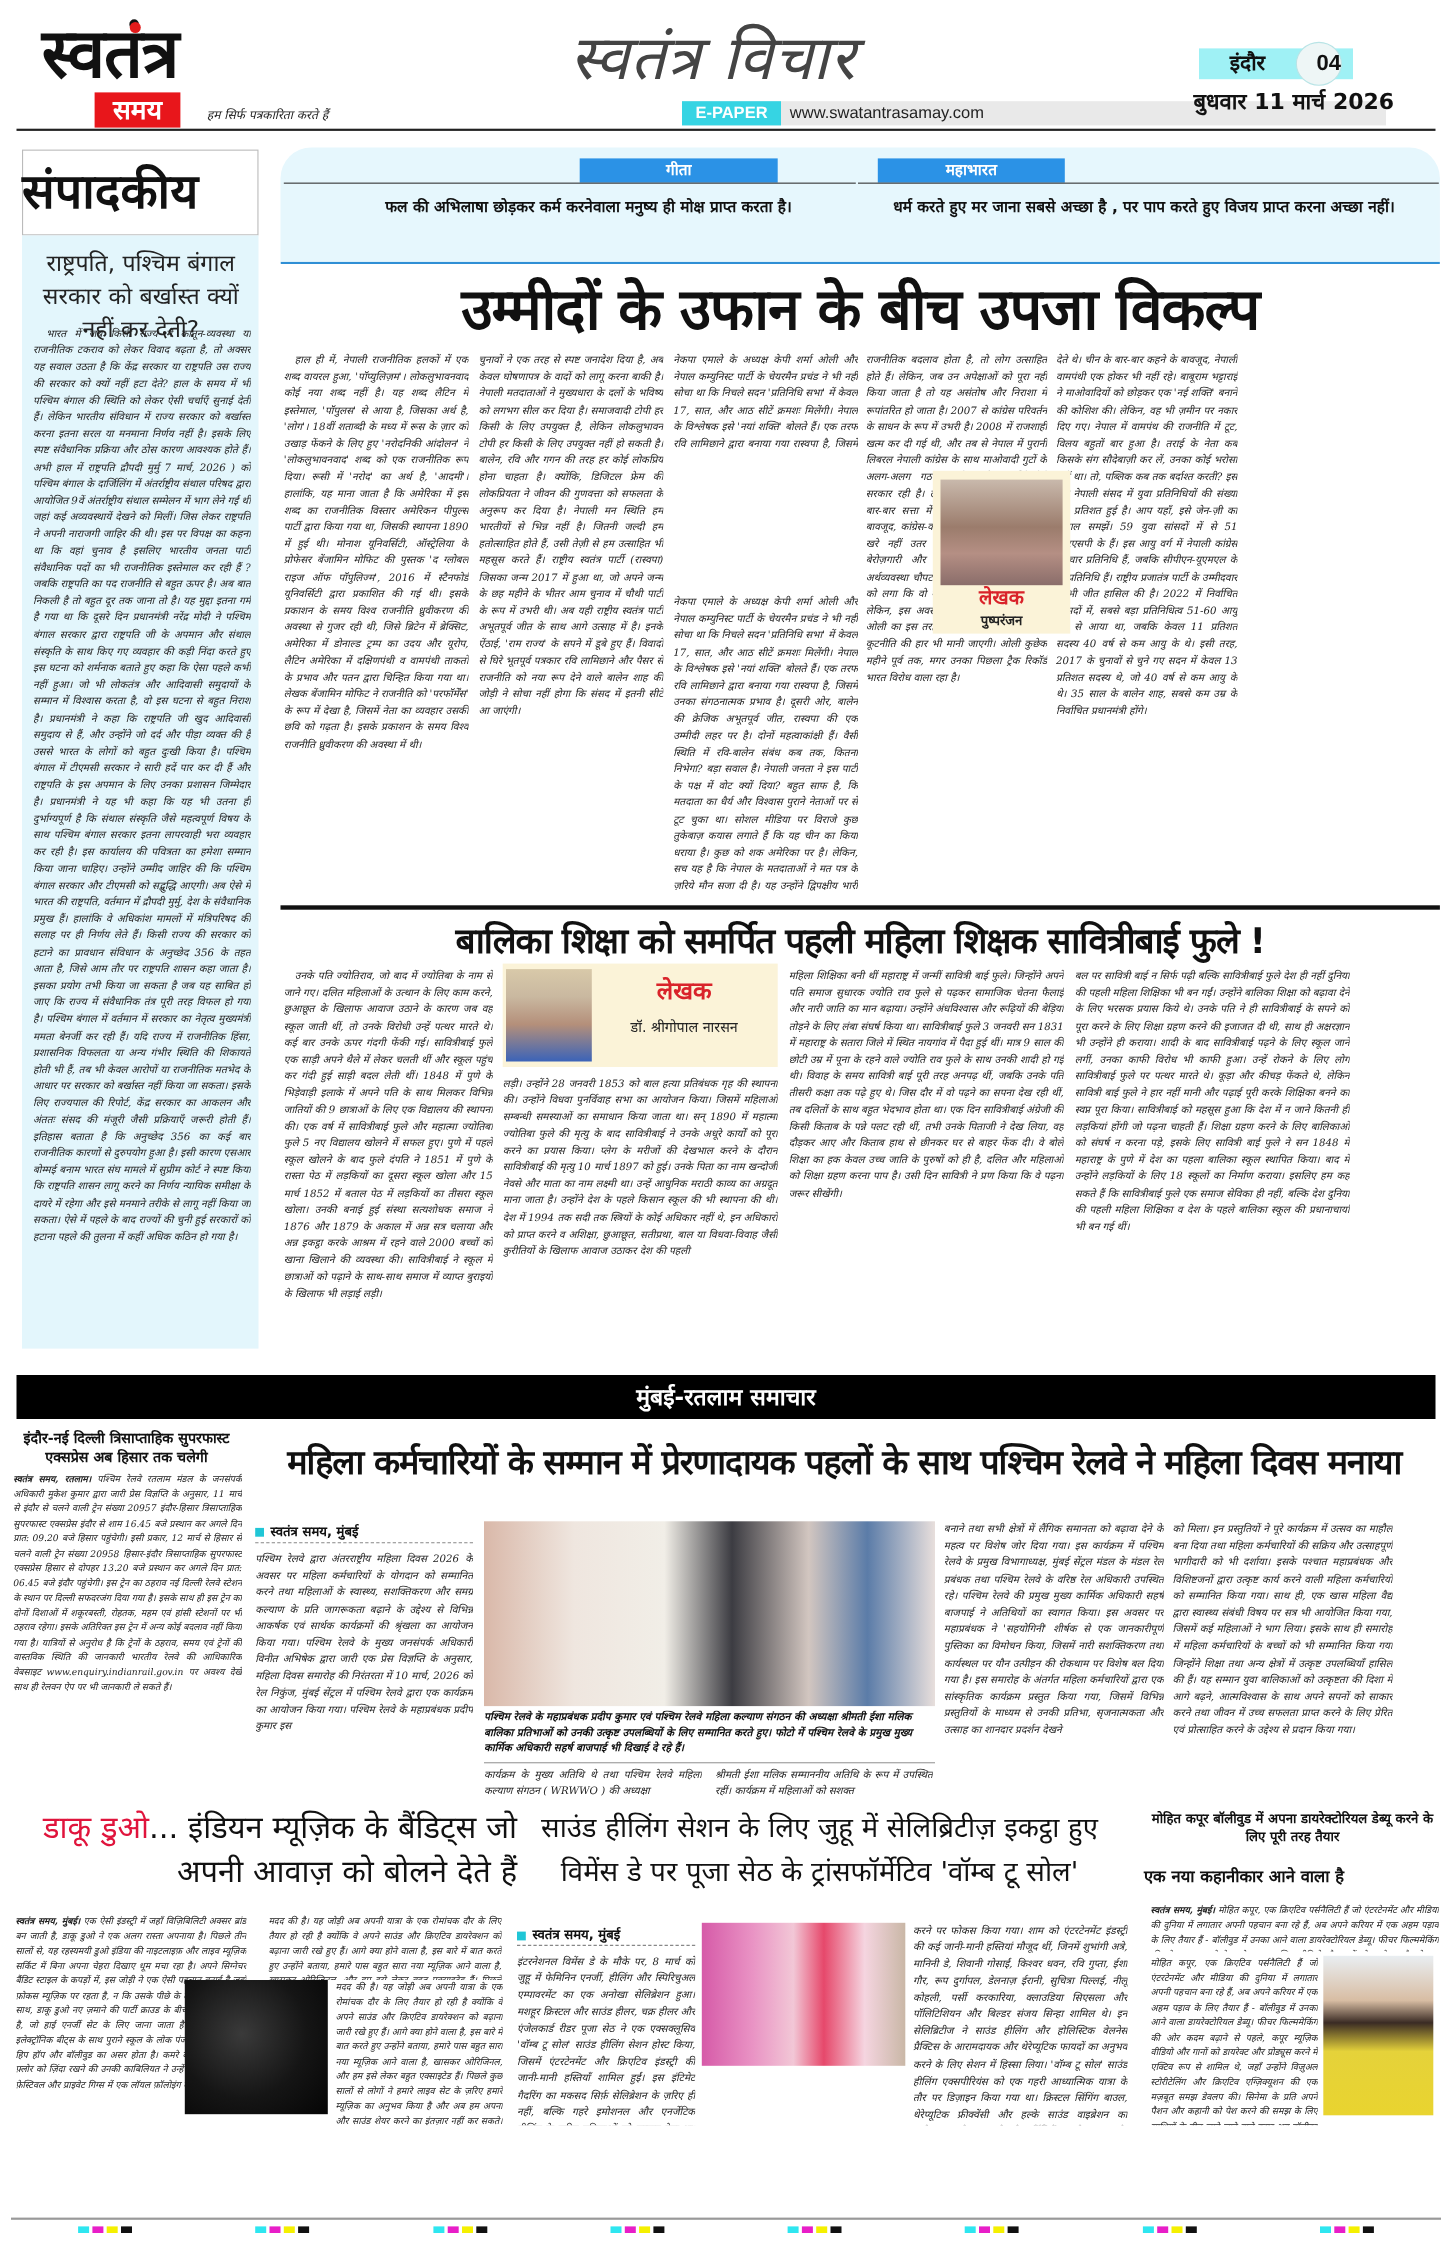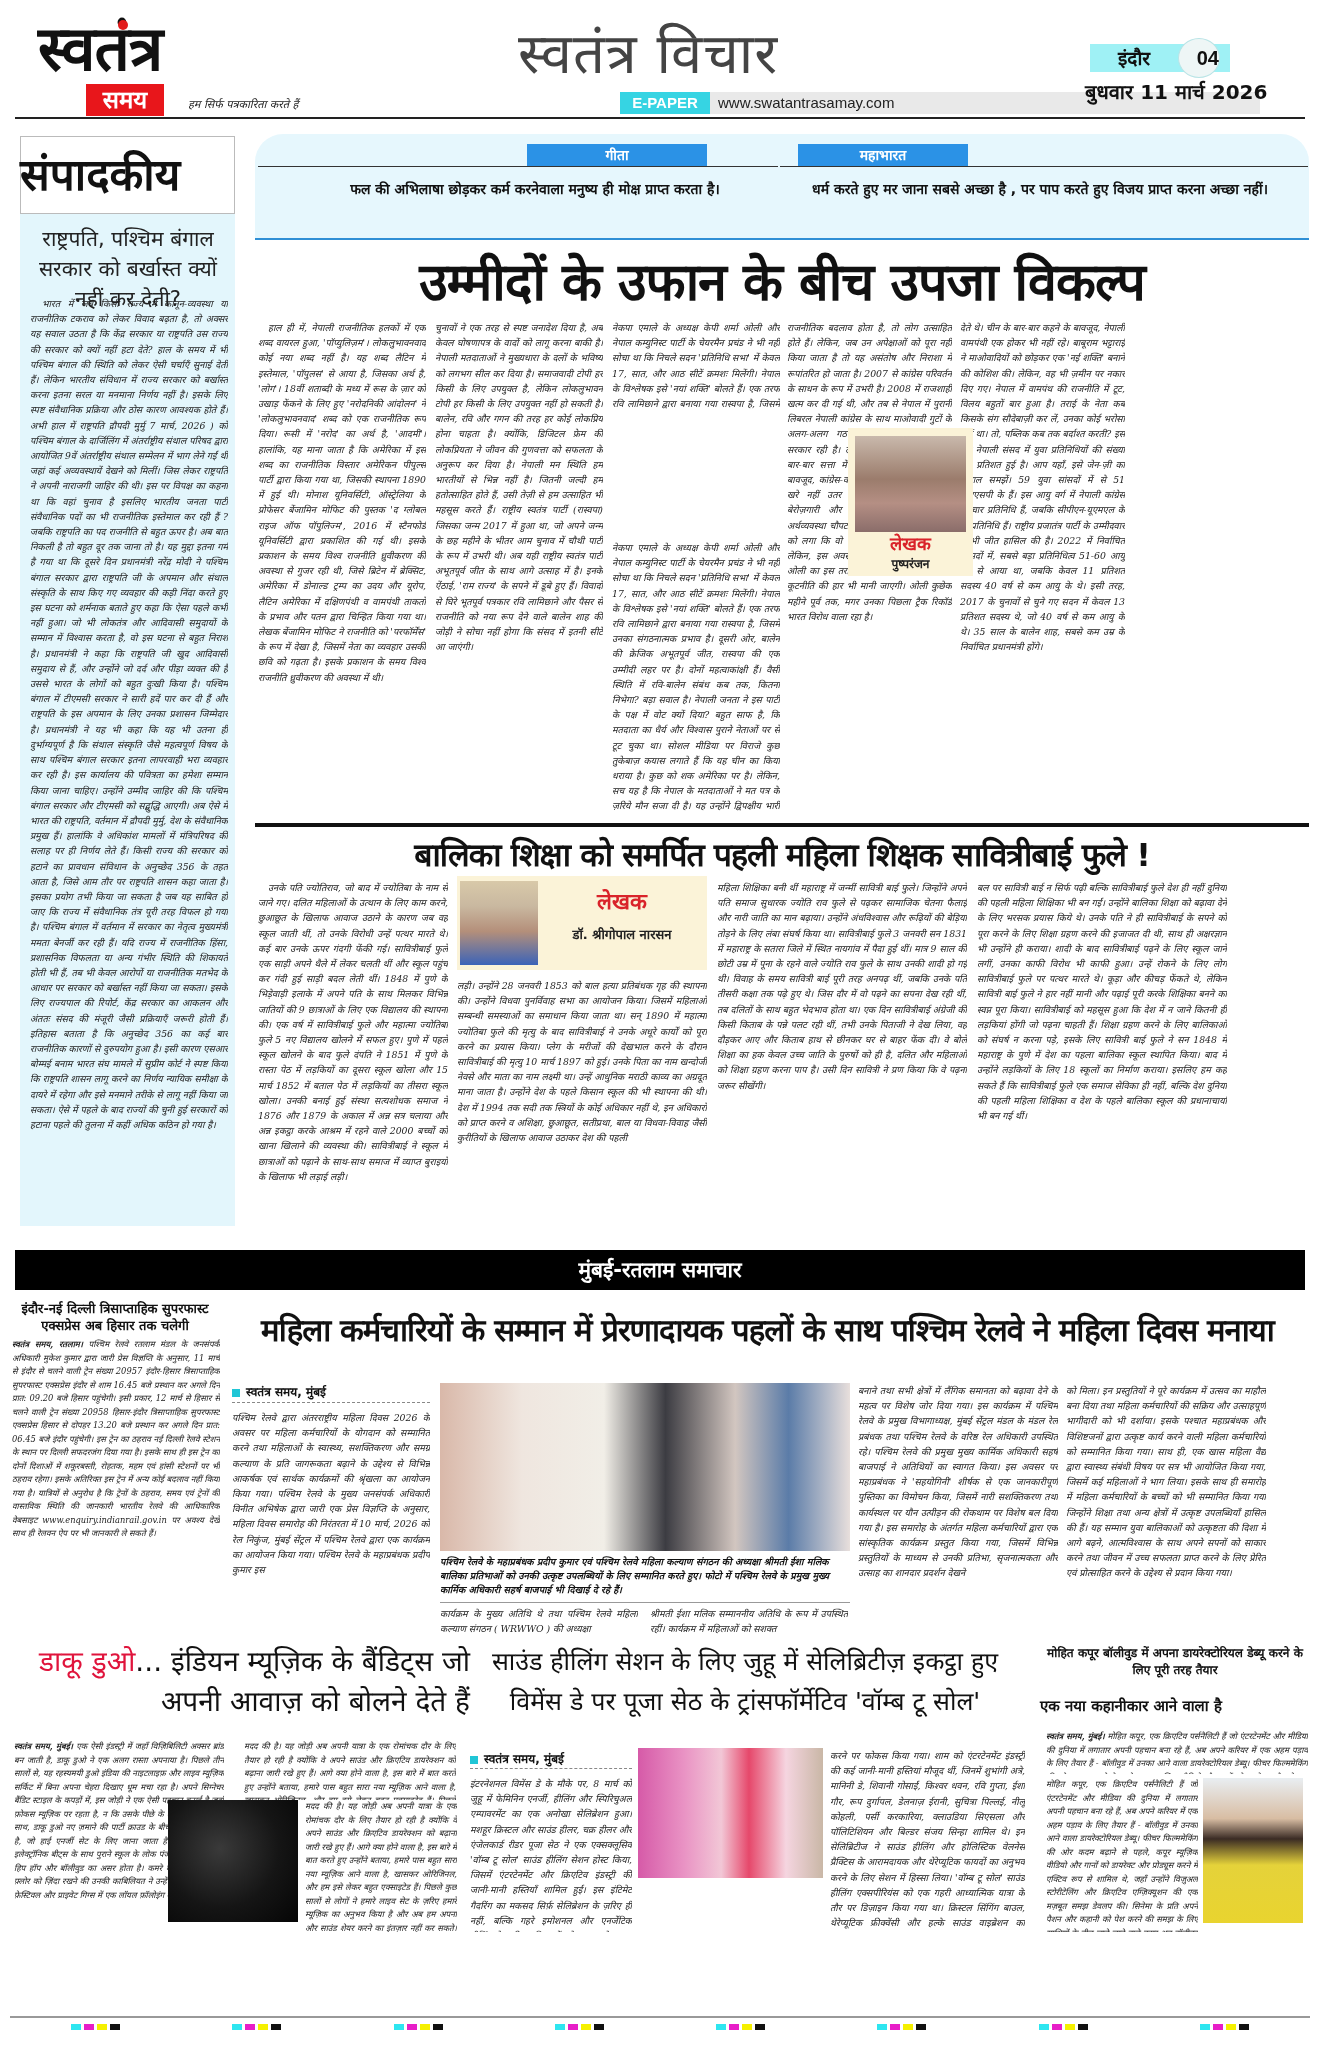--- a/index.html
+++ b/index.html
@@ -5,21 +5,21 @@
   * { box-sizing: border-box; margin: 0; padding: 0; }
   html, body { width: 1318px; height: 2047px; background: #ffffff; overflow: hidden; }
   body { font-family: "DejaVu Sans", "Liberation Sans", sans-serif; color: #111; position: relative; }
   .abs { position: absolute; }
 
   
   .logo-top { left: 38px; top: 16px; font-family: "DejaVu Serif", serif; font-weight: 900; font-size: 62px; line-height: 66px; color: #111; letter-spacing: -1px; }
   .logo-dot { left: 118px; top: 20px; width: 10px; height: 10px; border-radius: 50%; background: #e21b1b; }
   .logo-bottom { left: 86px; top: 84px; width: 78px; height: 32px; background: #e8161b; color: #fff; font-weight: 900; font-size: 24px; text-align: center; line-height: 32px; font-family: "DejaVu Serif", serif; }
   .tagline { left: 188px; top: 96px; font-size: 11px; font-style: italic; color: #222; font-family: "DejaVu Serif", serif; }
-  .paper-title { left: 518px; top: 22px; font-size: 56px; line-height: 64px; color: #444; font-family: "DejaVu Sans", sans-serif; font-weight: 400; letter-spacing: 1px; }
+  .paper-title { left: 518px; top: 22px; font-size: 56px; line-height: 64px; color: #444; font-family: "DejaVu Sans", sans-serif; font-weight: 400; letter-spacing: 1px; font-style: italic; }
   .url-bar { left: 620px; top: 92px; width: 640px; height: 22px; background: #e9e9e9; }
   .epaper { left: 620px; top: 92px; width: 90px; height: 22px; background: #36d4e3; color: #fff; font-weight: 700; font-size: 15px; line-height: 22px; text-align: center; font-family: "Liberation Sans", sans-serif; }
   .url-text { left: 718px; top: 92px; font-size: 15px; line-height: 22px; color: #222; font-family: "Liberation Sans", sans-serif; }
   .city-box { left: 1090px; top: 44px; width: 140px; height: 28px; background: #9ff1f5; }
   .city-label { left: 1118px; top: 44px; font-size: 19px; line-height: 28px; font-weight: 700; color: #111; }
   .page-num { left: 1178px; top: 38px; width: 42px; height: 40px; border-radius: 50%; background: #eef6f6; border: 1px solid #b9e4e6; font-size: 20px; font-weight: 800; text-align: right; line-height: 38px; color: #111; font-family: "Liberation Sans", sans-serif; }
   .date-line { left: 1085px; top: 78px; font-size: 20px; font-weight: 700; line-height: 28px; color: #111; }
 
   
   .editorial-box { left: 20px; top: 136px; width: 215px; height: 78px; border: 1px solid #bbb; background: #fff; }
@@ -117,21 +117,21 @@
   <div class="abs author-label" style="left:0;top:104px;width:125px;line-height:24px;font-size:18px;">लेखक</div>
   <div class="abs author-name" style="left:0;top:128px;width:125px;line-height:16px;">पुष्परंजन</div>
 </div>
 
 <div class="abs sec2-rule"></div>
 <div class="abs sec2-headline">बालिका शिक्षा को समर्पित पहली महिला शिक्षक सावित्रीबाई फुले !</div>
 <div class="abs col-text" style="left:258px;top:880px;width:190px;height:350px;text-indent:10px;">उनके पति ज्योतिराव, जो बाद में ज्योतिबा के नाम से जाने गए। दलित महिलाओं के उत्थान के लिए काम करने, छुआछूत के खिलाफ आवाज उठाने के कारण जब वह स्कूल जाती थीं, तो उनके विरोधी उन्हें पत्थर मारते थे। कई बार उनके ऊपर गंदगी फेंकी गई। सावित्रीबाई फुले एक साड़ी अपने थैले में लेकर चलती थीं और स्कूल पहुंच कर गंदी हुई साड़ी बदल लेती थीं। 1848 में पुणे के भिड़ेवाड़ी इलाके में अपने पति के साथ मिलकर विभिन्न जातियों की 9 छात्राओं के लिए एक विद्यालय की स्थापना की। एक वर्ष में सावित्रीबाई फुले और महात्मा ज्योतिबा फुले 5 नए विद्यालय खोलने में सफल हुए। पुणे में पहले स्कूल खोलने के बाद फुले दंपति ने 1851 में पुणे के रास्ता पेठ में लड़कियों का दूसरा स्कूल खोला और 15 मार्च 1852 में बताल पेठ में लड़कियों का तीसरा स्कूल खोला। उनकी बनाई हुई संस्था सत्यशोधक समाज ने 1876 और 1879 के अकाल में अन्न सत्र चलाया और अन्न इकट्ठा करके आश्रम में रहने वाले 2000 बच्चों को खाना खिलाने की व्यवस्था की। सावित्रीबाई ने स्कूल में छात्राओं को पढ़ाने के साथ-साथ समाज में व्याप्त बुराइयों के खिलाफ भी लड़ाई लड़ी।</div>
 <div class="abs author-card" style="left:457px;top:876px;width:250px;height:94px;">
   <div class="abs author-photo" style="left:3px;top:5px;width:78px;height:84px;background:linear-gradient(180deg,#d8c9a9 0%,#c9b8a0 30%,#b48f7a 60%,#3b63b8 100%);"></div>
   <div class="abs author-label" style="left:80px;top:12px;width:170px;line-height:28px;">लेखक</div>
-  <div class="abs author-name" style="left:80px;top:50px;width:170px;line-height:18px;font-weight:700;font-size:13px;">डॉ. श्रीगोपाल नारसन</div>
+  <div class="abs author-name" style="left:80px;top:50px;width:170px;line-height:18px;font-weight:400;font-size:13px;">डॉ. श्रीगोपाल नारसन</div>
 </div>
 <div class="abs col-text" style="left:457px;top:978px;width:250px;height:252px;">लड़ी। उन्होंने 28 जनवरी 1853 को बाल हत्या प्रतिबंधक गृह की स्थापना की। उन्होंने विधवा पुनर्विवाह सभा का आयोजन किया। जिसमें महिलाओं सम्बन्धी समस्याओं का समाधान किया जाता था। सन् 1890 में महात्मा ज्योतिबा फुले की मृत्यु के बाद सावित्रीबाई ने उनके अधूरे कार्यों को पूरा करने का प्रयास किया। प्लेग के मरीजों की देखभाल करने के दौरान सावित्रीबाई की मृत्यु 10 मार्च 1897 को हुई। उनके पिता का नाम खन्दोजी नेवसे और माता का नाम लक्ष्मी था। उन्हें आधुनिक मराठी काव्य का अग्रदूत माना जाता है। उन्होंने देश के पहले किसान स्कूल की भी स्थापना की थी। देश में 1994 तक सदी तक स्त्रियों के कोई अधिकार नहीं थे, इन अधिकारों को प्राप्त करने व अशिक्षा, छुआछूत, सतीप्रथा, बाल या विधवा-विवाह जैसी कुरीतियों के खिलाफ आवाज उठाकर देश की पहली</div>
 <div class="abs col-text" style="left:717px;top:880px;width:250px;height:350px;">महिला शिक्षिका बनी थीं महाराष्ट्र में जन्मीं सावित्री बाई फुले। जिन्होंने अपने पति समाज सुधारक ज्योति राव फुले से पढ़कर सामाजिक चेतना फैलाई और नारी जाति का मान बढ़ाया। उन्होंने अंधविश्वास और रूढ़ियों की बेड़ियां तोड़ने के लिए लंबा संघर्ष किया था। सावित्रीबाई फुले 3 जनवरी सन 1831 में महाराष्ट्र के सतारा जिले में स्थित नायगांव में पैदा हुई थीं। मात्र 9 साल की छोटी उम्र में पूना के रहने वाले ज्योति राव फुले के साथ उनकी शादी हो गई थी। विवाह के समय सावित्री बाई पूरी तरह अनपढ़ थीं, जबकि उनके पति तीसरी कक्षा तक पढ़े हुए थे। जिस दौर में वो पढ़ने का सपना देख रही थीं, तब दलितों के साथ बहुत भेदभाव होता था। एक दिन सावित्रीबाई अंग्रेजी की किसी किताब के पन्ने पलट रही थीं, तभी उनके पिताजी ने देख लिया, वह दौड़कर आए और किताब हाथ से छीनकर घर से बाहर फेंक दी। वे बोले शिक्षा का हक केवल उच्च जाति के पुरुषों को ही है, दलित और महिलाओं को शिक्षा ग्रहण करना पाप है। उसी दिन सावित्री ने प्रण किया कि वे पढ़ना जरूर सीखेंगी।</div>
 <div class="abs col-text" style="left:977px;top:880px;width:250px;height:350px;">बल पर सावित्री बाई न सिर्फ पढ़ी बल्कि सावित्रीबाई फुले देश ही नहीं दुनिया की पहली महिला शिक्षिका भी बन गईं। उन्होंने बालिका शिक्षा को बढ़ावा देने के लिए भरसक प्रयास किये थे। उनके पति ने ही सावित्रीबाई के सपने को पूरा करने के लिए शिक्षा ग्रहण करने की इजाजत दी थी, साथ ही अक्षरज्ञान भी उन्होंने ही कराया। शादी के बाद सावित्रीबाई पढ़ने के लिए स्कूल जाने लगीं, उनका काफी विरोध भी काफी हुआ। उन्हें रोकने के लिए लोग सावित्रीबाई फुले पर पत्थर मारते थे। कूड़ा और कीचड़ फेंकते थे, लेकिन सावित्री बाई फुले ने हार नहीं मानी और पढ़ाई पूरी करके शिक्षिका बनने का स्वप्न पूरा किया। सावित्रीबाई को महसूस हुआ कि देश में न जाने कितनी ही लड़कियां होंगी जो पढ़ना चाहती हैं। शिक्षा ग्रहण करने के लिए बालिकाओं को संघर्ष न करना पड़े, इसके लिए सावित्री बाई फुले ने सन 1848 में महाराष्ट्र के पुणे में देश का पहला बालिका स्कूल स्थापित किया। बाद में उन्होंने लड़कियों के लिए 18 स्कूलों का निर्माण कराया। इसलिए हम कह सकते हैं कि सावित्रीबाई फुले एक समाज सेविका ही नहीं, बल्कि देश दुनिया की पहली महिला शिक्षिका व देश के पहले बालिका स्कूल की प्रधानाचार्या भी बन गई थीं।</div>
 
 <div class="abs section-bar"></div>
 <div class="abs section-bar-text">मुंबई-रतलाम समाचार</div>
 
 <div class="abs rail-head">इंदौर-नई दिल्ली त्रिसाप्ताहिक सुपरफास्ट एक्सप्रेस अब हिसार तक चलेगी</div>
 <div class="abs rail-text" style="left:12px;top:1338px;width:208px;height:290px;"><b>स्वतंत्र समय, रतलाम।</b> <span>पश्चिम रेलवे रतलाम मंडल के जनसंपर्क अधिकारी मुकेश कुमार द्वारा जारी प्रेस विज्ञप्ति के अनुसार, 11 मार्च से इंदौर से चलने वाली ट्रेन संख्या 20957 इंदौर-हिसार त्रिसाप्ताहिक सुपरफास्ट एक्सप्रेस इंदौर से शाम 16.45 बजे प्रस्थान कर अगले दिन प्रात: 09.20 बजे हिसार पहुंचेगी। इसी प्रकार, 12 मार्च से हिसार से चलने वाली ट्रेन संख्या 20958 हिसार-इंदौर त्रिसाप्ताहिक सुपरफास्ट एक्सप्रेस हिसार से दोपहर 13.20 बजे प्रस्थान कर अगले दिन प्रात: 06.45 बजे इंदौर पहुंचेगी। इस ट्रेन का ठहराव नई दिल्ली रेलवे स्टेशन के स्थान पर दिल्ली सफदरजंग दिया गया है। इसके साथ ही इस ट्रेन का दोनों दिशाओं में शकूरबस्ती, रोहतक, महम एवं हांसी स्टेशनों पर भी ठहराव रहेगा। इसके अतिरिक्त इस ट्रेन में अन्य कोई बदलाव नहीं किया गया है। यात्रियों से अनुरोध है कि ट्रेनों के ठहराव, समय एवं ट्रेनों की वास्तविक स्थिति की जानकारी भारतीय रेलवे की आधिकारिक वेबसाइट www.enquiry.indianrail.gov.in पर अवश्य देखें साथ ही रेलवन ऐप पर भी जानकारी ले सकते हैं।</span></div>

